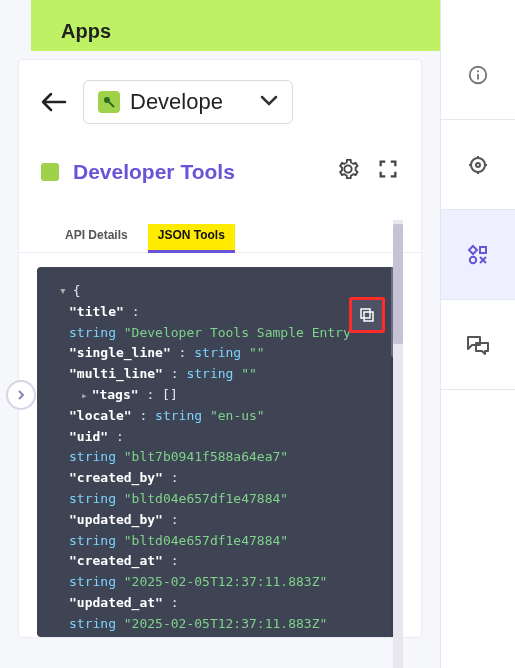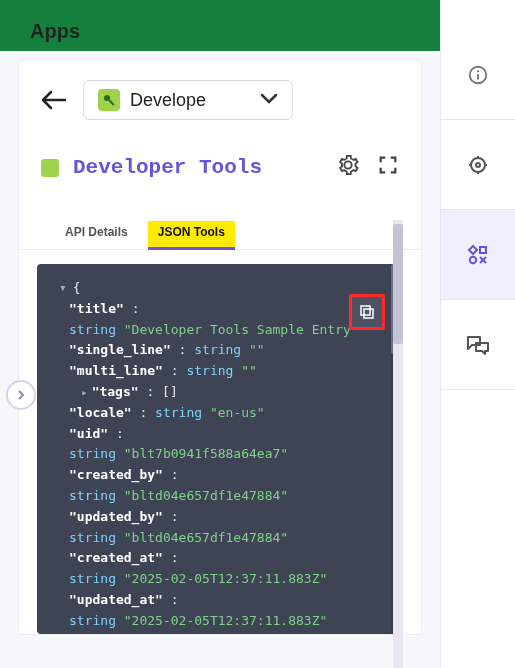--- a/index.html
+++ b/index.html
@@ -40,21 +40,22 @@
     cursor: pointer;
   }
   .rail-item.active {
     background: #eef0ff;
   }
   .apps-header {
     padding: 20px 16px 8px 30px;
     font-weight: 700;
     font-size: 20px;
     color: #222;
-    background: #15803d;
+    background: #bef264;
+    margin-left: 31px;
   }
   .card {
     background: #fff;
     margin: 8px 18px 0 18px;
     border: 1px solid #eceaf2;
     border-radius: 4px;
     min-height: 570px;
     position: relative;
     padding-top: 16px;
   }
@@ -75,34 +76,33 @@
     padding: 8px 14px;
     width: 210px;
     overflow: hidden;
     background: #fff;
   }
   .select-box .logo {
     width: 22px; height: 22px; background: #9fd24a; border-radius: 4px;
     display:flex;align-items:center;justify-content:center;
   }
   .select-box .label {
-    font-size: 18px;
+    font-size: 22px;
     font-weight: 500;
     color: #222;
     flex: 1;
     white-space: nowrap;
     overflow: hidden;
   }
   .select-box .chev { color: #333; }
   .title-row {
     display:flex;
-    align-items:center;
+    align-items:flex-end;
     justify-content: space-between;
     padding: 24px 22px 6px 22px;
-    font-family: Liberation Mono, monospace;
   }
   .title-left { display:flex; align-items:center; gap:14px; }
   .title-left .logo2 {
     width:18px;height:18px;background:#9fd24a;border-radius:3px;
   }
   .title-left h2 {
     font-size: 21px;
     font-weight: 700;
     color: #6a53d9;
   }

